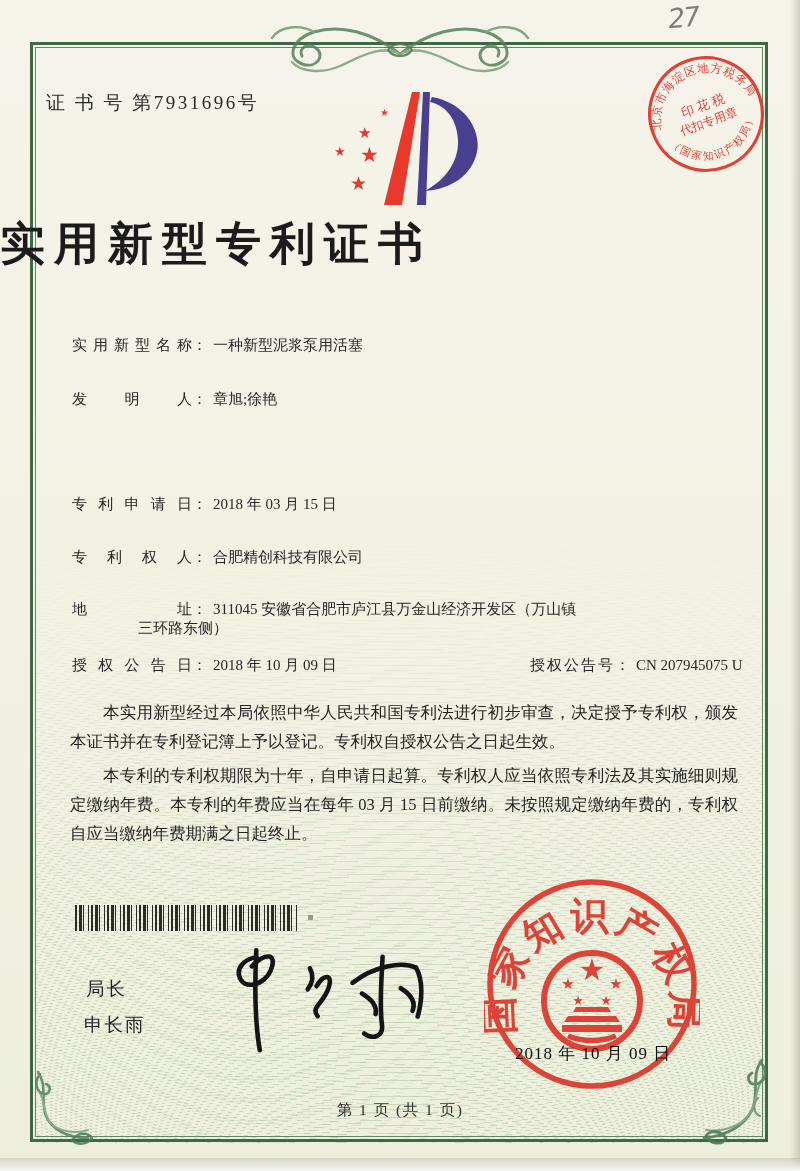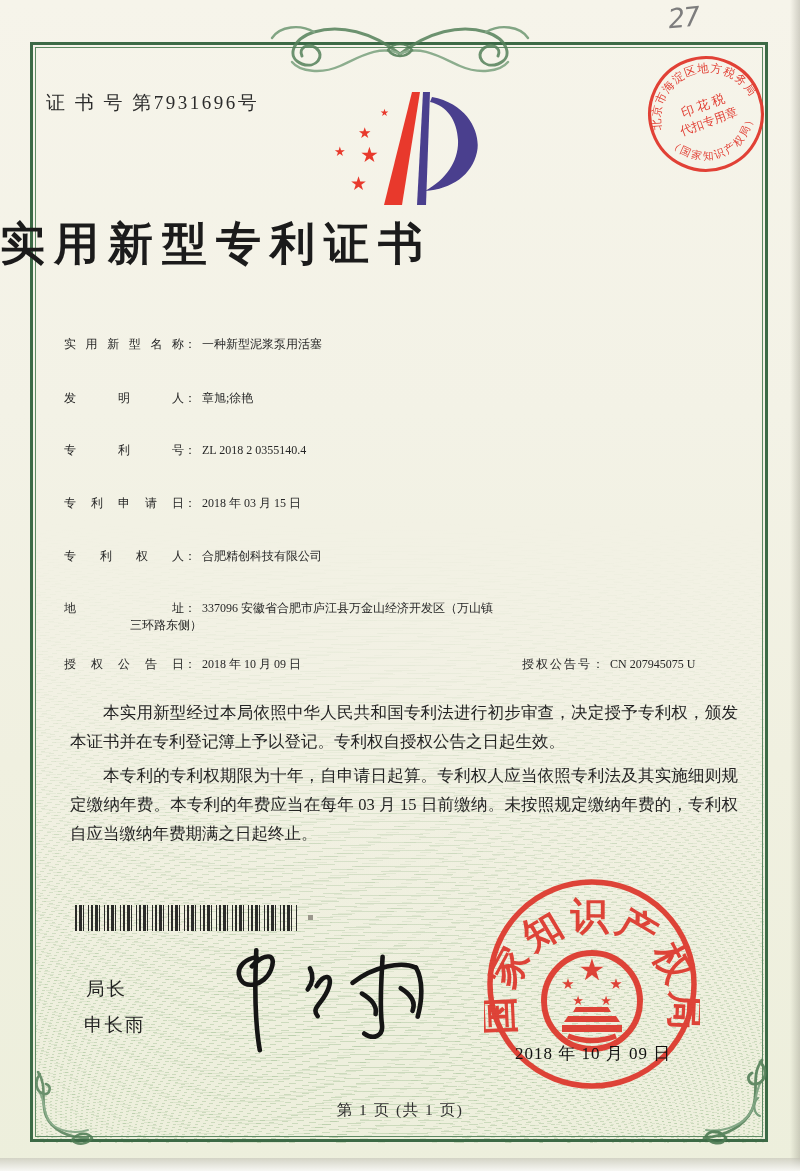--- a/index.html
+++ b/index.html
@@ -26,21 +26,21 @@
 
   .handnote{position:absolute;left:668px;top:2px;font-family:"DejaVu Sans",sans-serif;
     font-size:27px;color:#7d7d7d;transform:rotate(-5deg) skewX(-10deg);letter-spacing:-2px;}
 
   .certno{position:absolute;left:46px;top:90px;font-size:19px;letter-spacing:2.5px;color:#2b2b2b;}
 
   .logo{position:absolute;left:328px;top:90px;}
   .title{position:absolute;left:0;right:0;top:214px;text-align:left;
     font-size:45px;font-weight:700;letter-spacing:9px;color:#1b1b1b;}
 
-  .row{position:absolute;left:64px;font-size:12px;white-space:nowrap;color:#262626;}
+  .row{position:absolute;left:72px;font-size:15px;white-space:nowrap;color:#262626;}
   .flabel{display:inline-block;width:120px;text-align:justify;text-align-last:justify;}
   .fvalue{margin-left:6px;}
   .addr2{margin-left:66px;white-space:nowrap;}
   .grant-right{position:absolute;left:458px;top:0;}
   .flabel-r{letter-spacing:2px;}
 
   .paras{position:absolute;left:66px;right:58px;top:694px;font-size:16.5px;line-height:1.78;
     color:#242424;text-align:justify;}
   .paras p{margin:4px;text-indent:2em;}
 
@@ -139,31 +139,28 @@
   </svg>
 
   <div class="title">实用新型专利证书</div>
 
   <div class="row" style="top:336px">
     <span class="flabel">实用新型名称</span><span>：</span><span class="fvalue">一种新型泥浆泵用活塞</span>
   </div>
   <div class="row" style="top:390px">
     <span class="flabel">发　明　人</span><span>：</span><span class="fvalue">章旭;徐艳</span>
   </div>
-  <div class="row" style="top:442px">
-    <span class="flabel">专　利　号</span><span>：</span><span class="fvalue">ZL 2018 2 0355140.4</span>
-  </div>
   <div class="row" style="top:495px">
     <span class="flabel">专利申请日</span><span>：</span><span class="fvalue">2018 年 03 月 15 日</span>
   </div>
   <div class="row" style="top:548px">
     <span class="flabel">专 利 权 人</span><span>：</span><span class="fvalue">合肥精创科技有限公司</span>
   </div>
   <div class="row" style="top:600px">
-    <span class="flabel">地　　　址</span><span>：</span><span class="fvalue">337096 安徽省合肥市庐江县万金山经济开发区（万山镇</span>
+    <span class="flabel">地　　　址</span><span>：</span><span class="fvalue">311045 安徽省合肥市庐江县万金山经济开发区（万山镇</span>
     <div class="addr2">三环路东侧）</div>
   </div>
   <div class="row" style="top:656px;right:60px">
     <span class="flabel">授权公告日</span><span>：</span><span class="fvalue">2018 年 10 月 09 日</span>
     <span class="grant-right">
       <span class="flabel-r">授权公告号</span><span>：</span><span class="fvalue">CN 207945075 U</span>
     </span>
   </div>
 
   <div class="paras">

